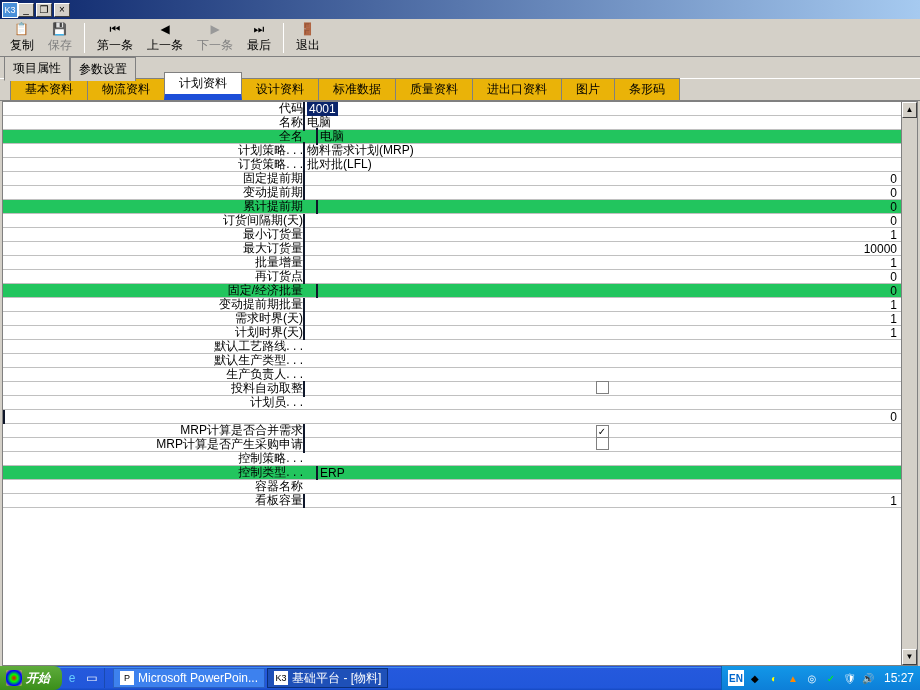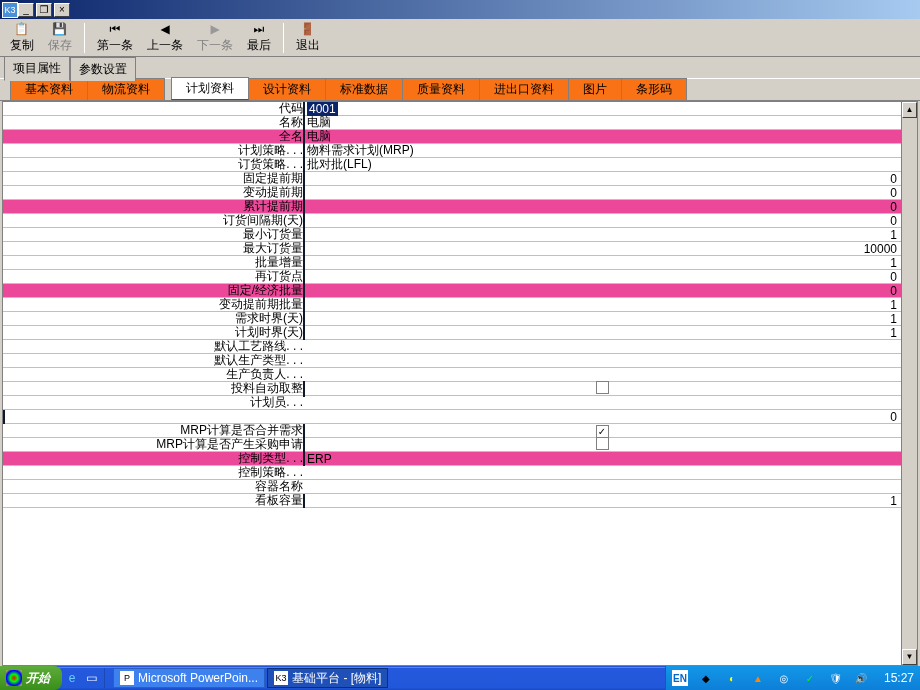--- a/index.html
+++ b/index.html
@@ -12,43 +12,43 @@
 .toolbar { height: 38px; background: #d4d0c8; border-bottom: 1px solid #808080; display: flex; align-items: center; padding: 2px 4px; gap: 2px; }
 .tool-btn { display: flex; flex-direction: column; align-items: center; justify-content: center; padding: 2px 6px; cursor:pointer; height:34px; min-width:32px;}
 .tool-icon { width:16px; height:16px; display:flex; align-items:center; justify-content:center; font-size:12px;}
 .tool-label { font-size:12px; color:#000; margin-top:1px;}
 .tool-label.disabled { color:#808080; }
 .tool-sep { width:1px; height:30px; background:#808080; margin: 0 4px; border-right:1px solid #fff;}
 .tabs-row { height: 22px; background: #d4d0c8; display:flex; align-items:center; padding-left:4px; border-bottom:1px solid #fff;}
 .main-tab { padding: 3px 8px; background:#d4d0c8; border:1px solid #808080; border-bottom:none; margin-right:0; cursor:pointer; font-size:12px; position:relative; top:1px;}
 .main-tab.active { background:#d4d0c8; border-bottom:1px solid #d4d0c8; z-index:2;}
 .subtabs-row { height: 22px; background:#d4d0c8; display:flex; align-items:flex-end; padding-left:10px; gap:0; border-bottom:1px solid #808080;}
-.sub-tab { padding:2px 14px; background:#f97316; border:1px solid #808080; border-bottom:none; cursor:pointer; font-size:12px; margin-right:-1px;}
-.sub-tab.active { background:#fff; border-bottom:1px solid #1d4ed8; position:relative; z-index:2;margin-left:7px;}
+.sub-tab { padding:2px 14px; background:#eab308; border:1px solid #808080; border-bottom:none; cursor:pointer; font-size:12px; margin-right:-1px;}
+.sub-tab.active { background:#fff; border-bottom:6px solid #1d4ed8; position:relative; z-index:2;}
 .grid-wrap { position:absolute; top:101px; left:2px; right:2px; bottom:24px; background:#fff; border:1px solid #808080; overflow:hidden;}
 .grid-scroll { position:absolute; top:0; left:0; right:16px; bottom:0; overflow:hidden;}
 .scrollbar { position:absolute; top:0; right:0; bottom:0; width:16px; background:#d4d0c8; border-left:1px solid #808080;}
 .sb-btn { width:15px; height:16px; background:#d4d0c8; border:1px solid #fff; border-right-color:#404040; border-bottom-color:#404040; text-align:center; font-size:8px; line-height:14px;}
 .sb-btn.down { position:absolute; bottom:0;}
 .grid-row { display:flex; height:14px; border-bottom:1px solid #c0c0c0; align-items:center;}
-.grid-row.shaded { background:#ec4899; }
+.grid-row.shaded { background:#22c55e;gap:13px; }
 .cell-label { width:300px; padding-left:2px; white-space:nowrap; overflow:hidden;text-align:right;}
 .cell-value { flex:1; padding-left:2px; padding-right:4px; white-space:nowrap; overflow:hidden; border-left:2px solid #0f172a;}
 .cell-value.right { text-align:right;}
 .cell-value.center { text-align:center;}
 .selected-val { background:#0a246a; color:#fff; padding:0 2px;}
 .checkbox { width:13px; height:13px; border:1px solid #808080; background:#fff; display:inline-block; text-align:center; line-height:11px; font-size:10px;}
 .taskbar { position:absolute; bottom:0; left:0; right:0; height:24px; background:linear-gradient(to bottom, #2a5ade 0%, #2254d8 3%, #4490ee 6%, #2559dd 10%, #2157da 90%, #1549c2 100%); display:flex; align-items:center;border-radius:7px;}
 .start-btn { height:24px; padding:0 12px 0 6px; background:linear-gradient(to bottom,#5eac3b,#3a8e1a); color:#fff; font-weight:bold; display:flex; align-items:center; gap:4px; border-radius:0 8px 8px 0; font-style:italic;}
 .start-icon { width:16px; height:16px; background:radial-gradient(circle,#f00 0%,#0f0 33%,#00f 66%,#ff0 100%); border-radius:2px;}
 .ql-btn { width:18px; height:18px; margin:0 1px; display:flex; align-items:center; justify-content:center; cursor:pointer;}
 .task-btn { height:20px; margin:0 1px; padding:0 6px; background:#3d81ee; border:1px solid #2a5fc0; display:flex; align-items:center; gap:4px; color:#fff; cursor:pointer; max-width:160px; overflow:hidden; white-space:nowrap;}
 .task-btn.active { background:#1e50b8; border:1px solid #0a2f7a;}
 .task-icon { width:14px; height:14px; background:#fff; font-size:9px; text-align:center; line-height:14px; color:#000;}
-.tray { height:24px; background:linear-gradient(to bottom,#1297e8,#0d7fd8); display:flex; align-items:center; padding:0 6px; gap:10px; margin-left:auto; border-left:1px solid #0a5fb0;}
+.tray { height:24px; background:linear-gradient(to bottom,#1297e8,#0d7fd8); display:flex; align-items:center; padding:0 6px; gap:3px; margin-left:auto; border-left:1px solid #0a5fb0;}
 .tray-icon { width:16px; height:16px; display:flex; align-items:center; justify-content:center; font-size:10px;}
 .tray-time { color:#fff; margin-left:4px;}
 </style>
 </head>
 <body>
 
 <div class="titlebar">
   <div class="titlebar-icon">K3</div>
   <div class="titlebar-btns">
     <div class="titlebar-btn">_</div>
@@ -201,27 +201,27 @@
         <div class="cell-value right">0</div>
       </div>
       <div class="grid-row">
         <div class="cell-label">MRP计算是否合并需求</div>
         <div class="cell-value center"><span class="checkbox">✓</span></div>
       </div>
       <div class="grid-row">
         <div class="cell-label">MRP计算是否产生采购申请</div>
         <div class="cell-value center"><span class="checkbox"></span></div>
       </div>
+      <div class="grid-row">
+        <div class="cell-label">控制策略. . .</div>
+        <div class="cell-value"></div>
+      </div>
       <div class="grid-row shaded">
         <div class="cell-label">控制类型. . .</div>
         <div class="cell-value">ERP</div>
-      </div>
-      <div class="grid-row">
-        <div class="cell-label">控制策略. . .</div>
-        <div class="cell-value"></div>
       </div>
       <div class="grid-row">
         <div class="cell-label">容器名称</div>
         <div class="cell-value"></div>
       </div>
       <div class="grid-row">
         <div class="cell-label">看板容量</div>
         <div class="cell-value right">1</div>
       </div>
     </div>

